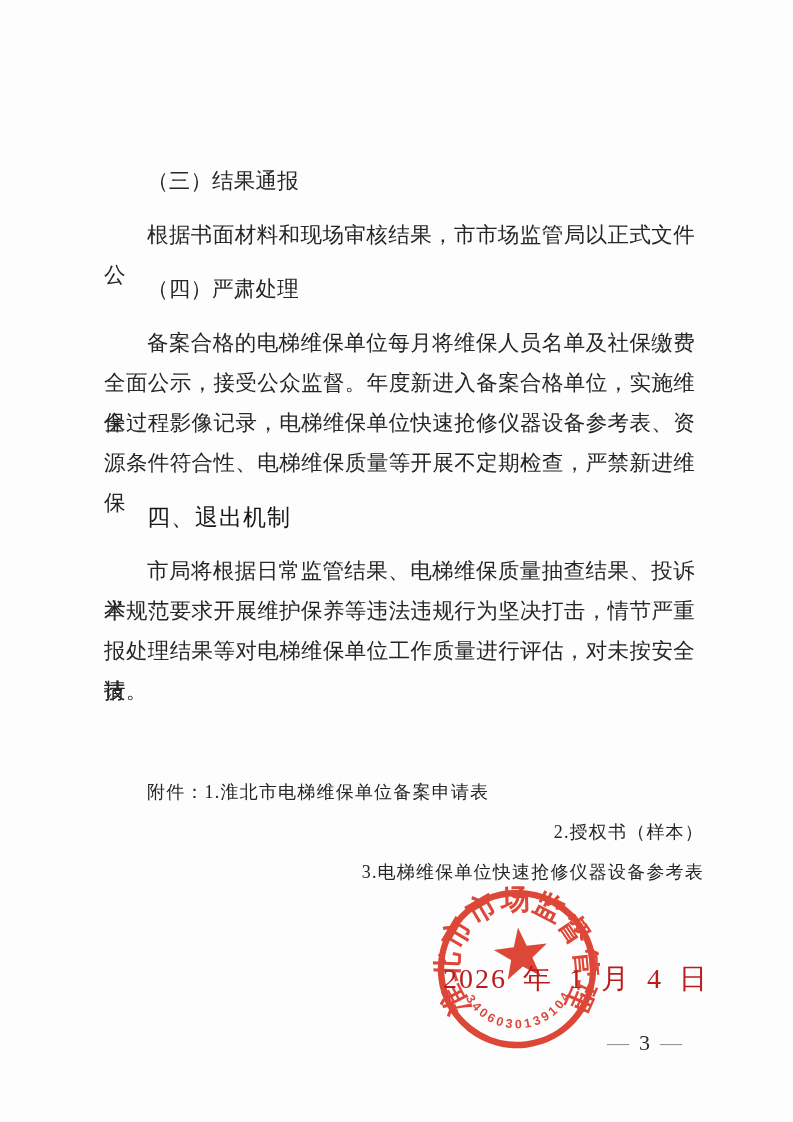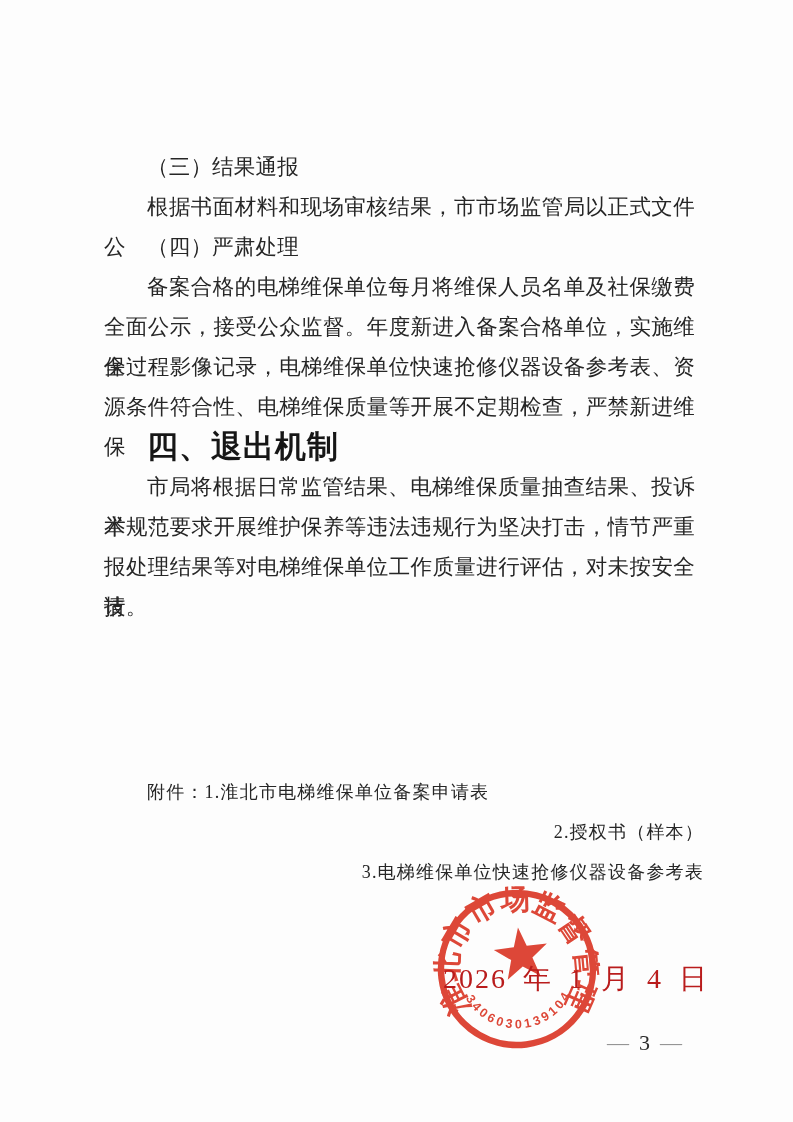--- a/index.html
+++ b/index.html
@@ -15,25 +15,25 @@
   .body-block {
     position:absolute; left:104px; top:147px; width:591px;
   }
   .bl {
     height:40px; line-height:40px;
     font-size:21.5px;
     letter-spacing:0.2px;
     white-space:normal;
     overflow:visible;
   }
-  .ind  { text-indent:43px; }
+  .ind  { text-indent:43px;margin-top:14px; }
   .just { text-align:justify; text-align-last:justify; }
   .bold-head {
     font-family:"Liberation Sans","DejaVu Sans",sans-serif;
-    font-weight:bold; font-size:31px; color:#161616;
+    font-weight:normal; font-size:23px; color:#161616;
     letter-spacing:1px;
   }
   .attach-block {
     position:absolute; left:104px; top:772px; width:600px;
   }
   .al { height:40px; line-height:40px; font-size:18px; letter-spacing:1.2px; }
   .al-first { padding-left:43px; }
   .al-hang  { padding-left:111px;text-align:right; }
   .seal {
     position:absolute; left:434px; top:886px;

